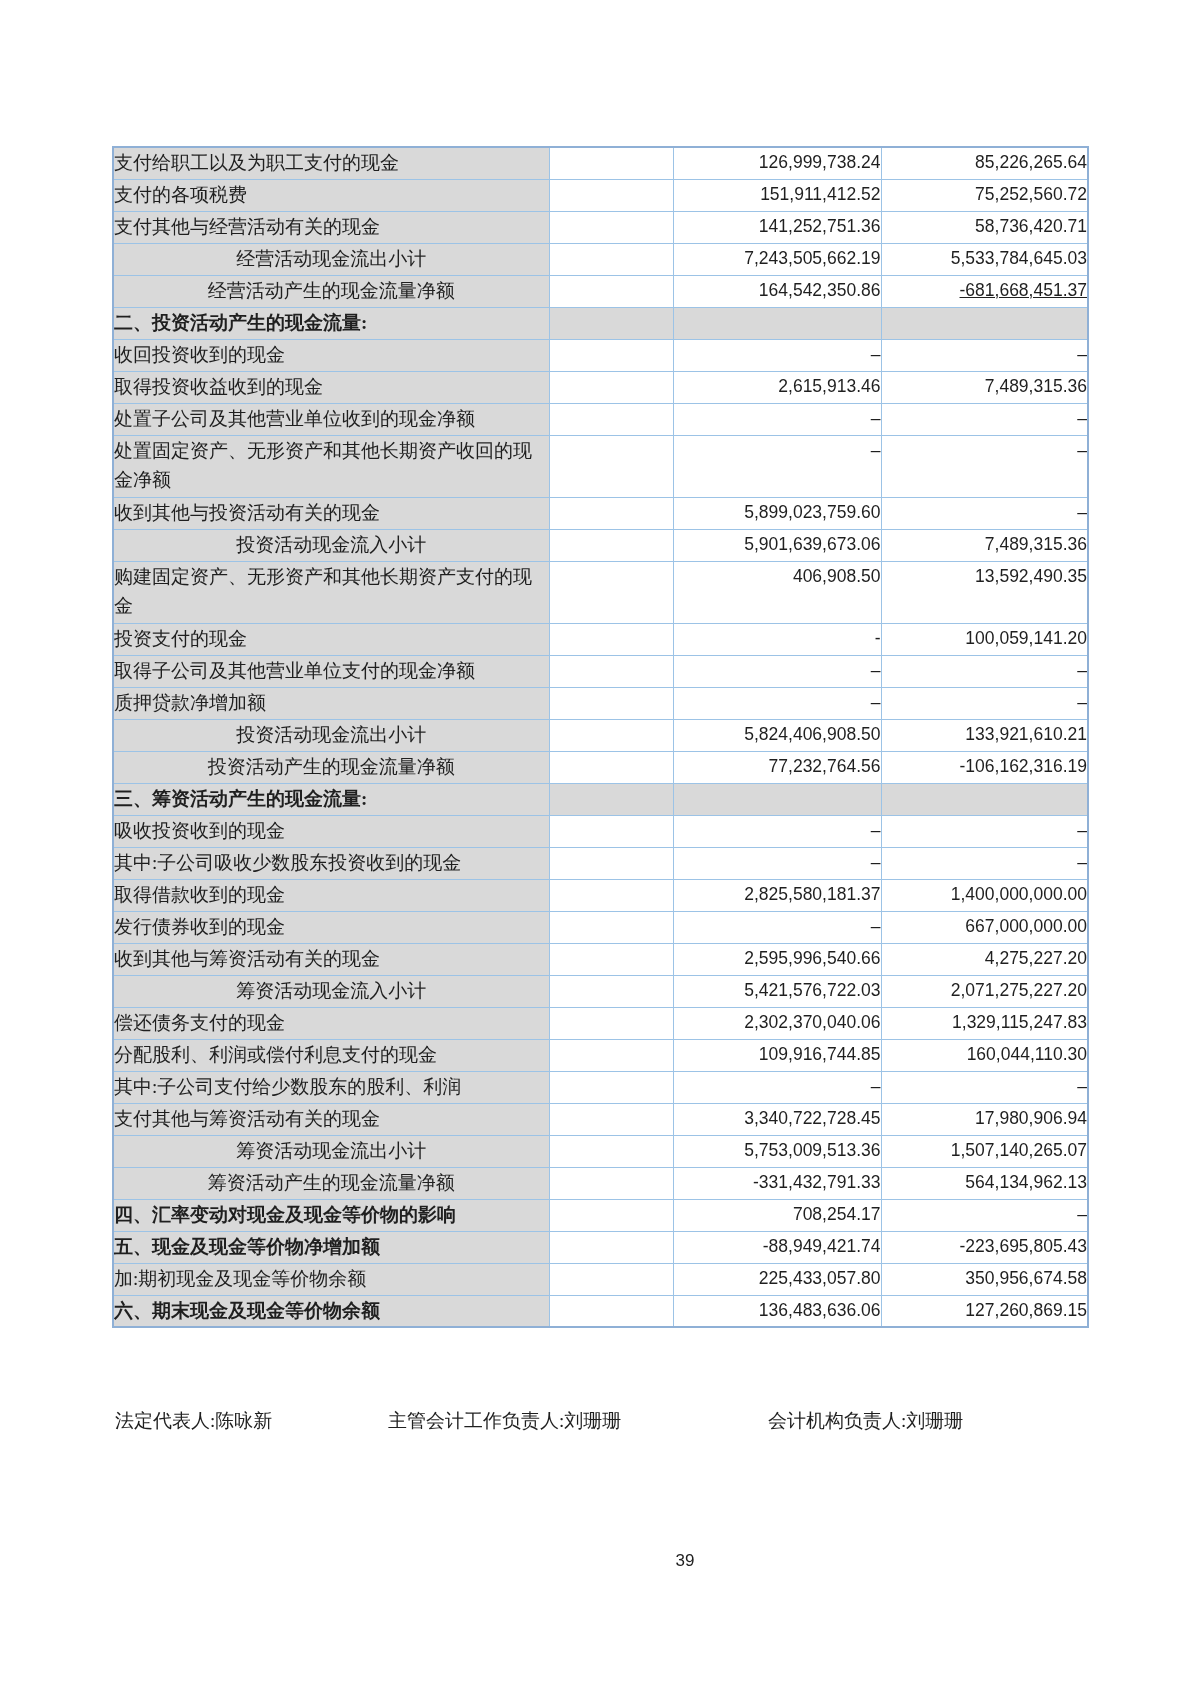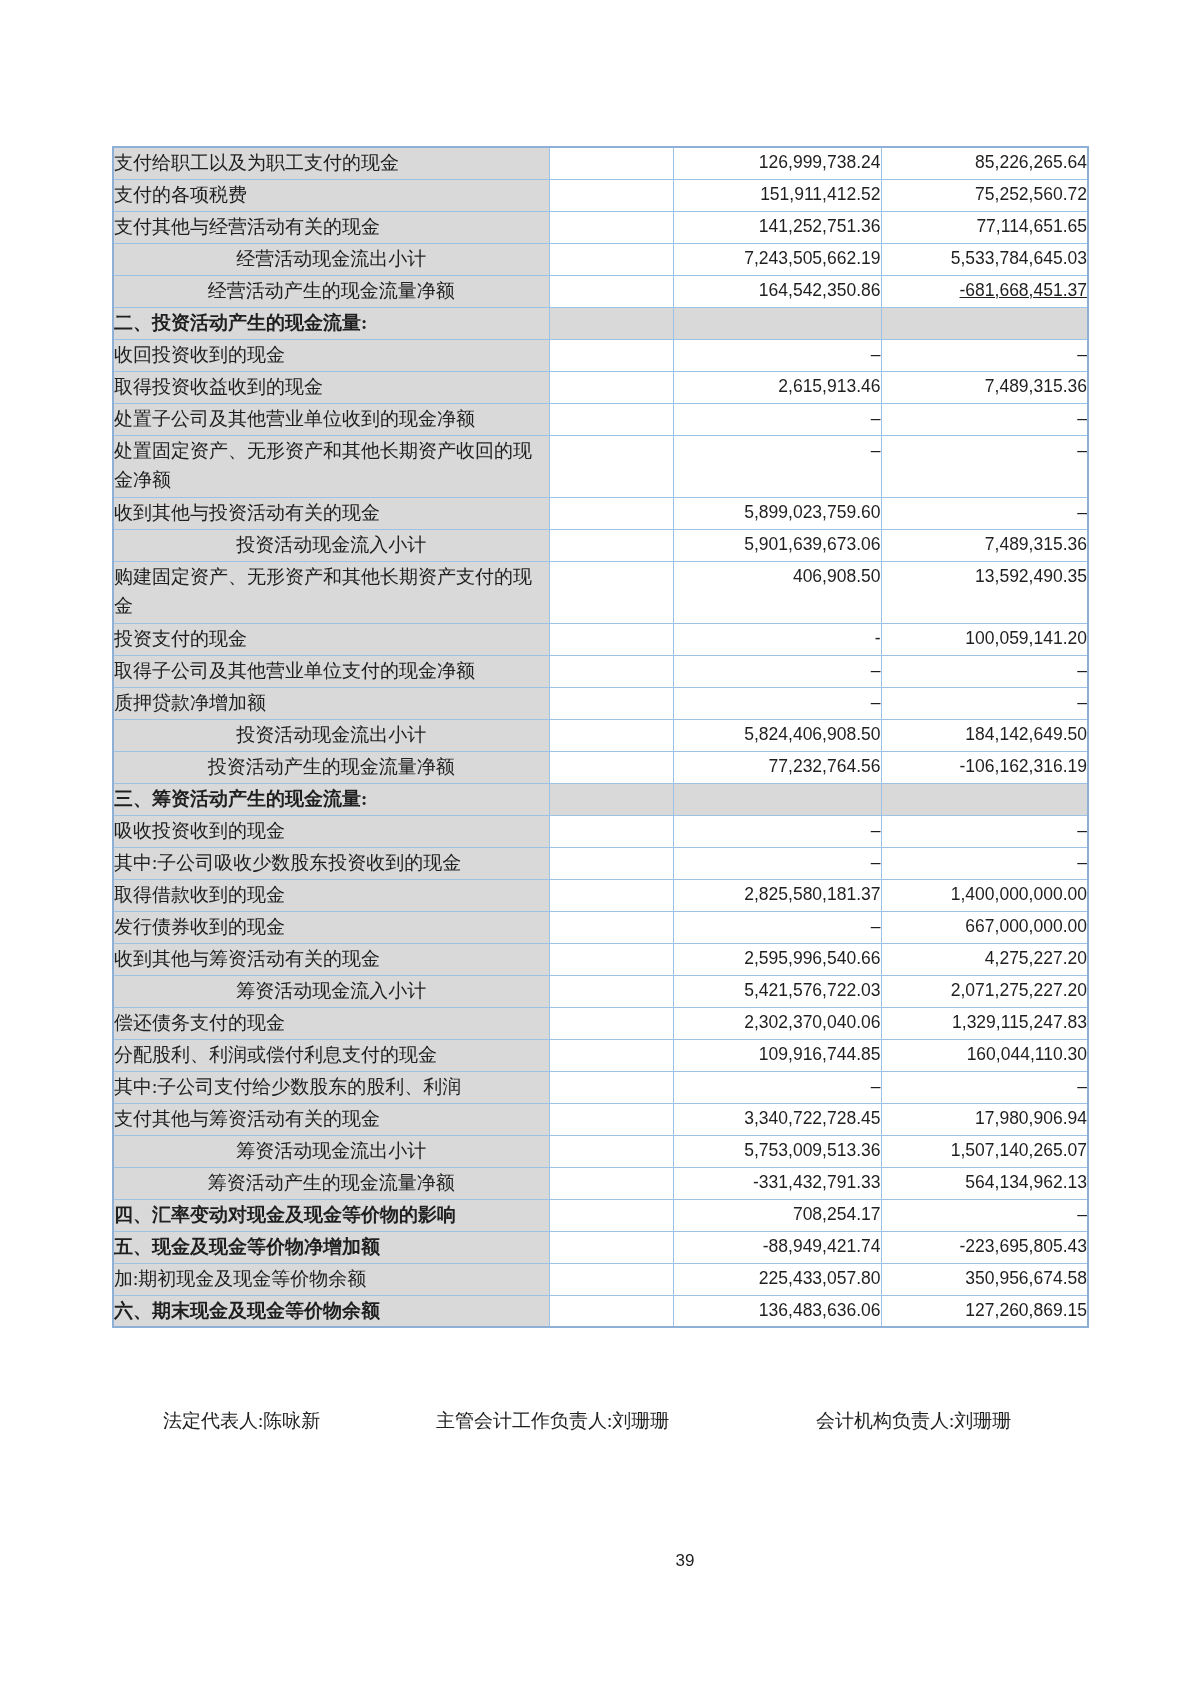--- a/index.html
+++ b/index.html
@@ -27,21 +27,21 @@
     background:#ffffff; text-align:right;
     font-family:"Liberation Sans","DejaVu Sans",sans-serif;
     font-size:17.5px; line-height:28px; padding:2px 9px 0 2px;
   }
   tr.subtotal td.label { text-align:center; font-weight:normal; }
   tr.section td { background:var(--shade);margin-left:12px; }
   tr.section td.label, tr.bold-item td.label { font-weight:bold; }
   .small-num { font-size:13.5px;text-decoration:underline; }
   .serif-num { font-family:"Liberation Serif","DejaVu Serif",serif; font-size:18px; }
   .footer-line { position:absolute; top:1408px; left:0; width:1200px; height:30px; font-size:19px; }
-  .footer-line span { position:absolute; white-space:nowrap;margin-left:48px; }
+  .footer-line span { position:absolute; white-space:nowrap; }
   .sig-legal { left:115px; }
   .sig-chief { left:388px; }
   .sig-dept  { left:768px; }
   .page-number {
     position:absolute; top:1551px; left:660px; width:50px; text-align:center;
     font-family:"Liberation Sans","DejaVu Sans",sans-serif; font-size:17px;
   }
 </style>
 </head>
 <body>
@@ -65,21 +65,21 @@
         <tr class="item">
           <td class="label">支付的各项税费</td>
           <td class="spacer"></td>
           <td class="num">151,911,412.52</td>
           <td class="num">75,252,560.72</td>
         </tr>
         <tr class="item">
           <td class="label">支付其他与经营活动有关的现金</td>
           <td class="spacer"></td>
           <td class="num">141,252,751.36</td>
-          <td class="num">77,114,651.65</td>
+          <td class="num">58,736,420.71</td>
         </tr>
         <tr class="subtotal">
           <td class="label">经营活动现金流出小计</td>
           <td class="spacer"></td>
           <td class="num">7,243,505,662.19</td>
           <td class="num">5,533,784,645.03</td>
         </tr>
         <tr class="subtotal">
           <td class="label">经营活动产生的现金流量净额</td>
           <td class="spacer"></td>
@@ -149,21 +149,21 @@
         <tr class="item">
           <td class="label">质押贷款净增加额</td>
           <td class="spacer"></td>
           <td class="num">–</td>
           <td class="num">–</td>
         </tr>
         <tr class="subtotal">
           <td class="label">投资活动现金流出小计</td>
           <td class="spacer"></td>
           <td class="num">5,824,406,908.50</td>
-          <td class="num">184,142,649.50</td>
+          <td class="num">133,921,610.21</td>
         </tr>
         <tr class="subtotal">
           <td class="label">投资活动产生的现金流量净额</td>
           <td class="spacer"></td>
           <td class="num">77,232,764.56</td>
           <td class="num">-106,162,316.19</td>
         </tr>
         <tr class="section">
           <td class="label">三、筹资活动产生的现金流量:</td>
           <td class="spacer"></td>

